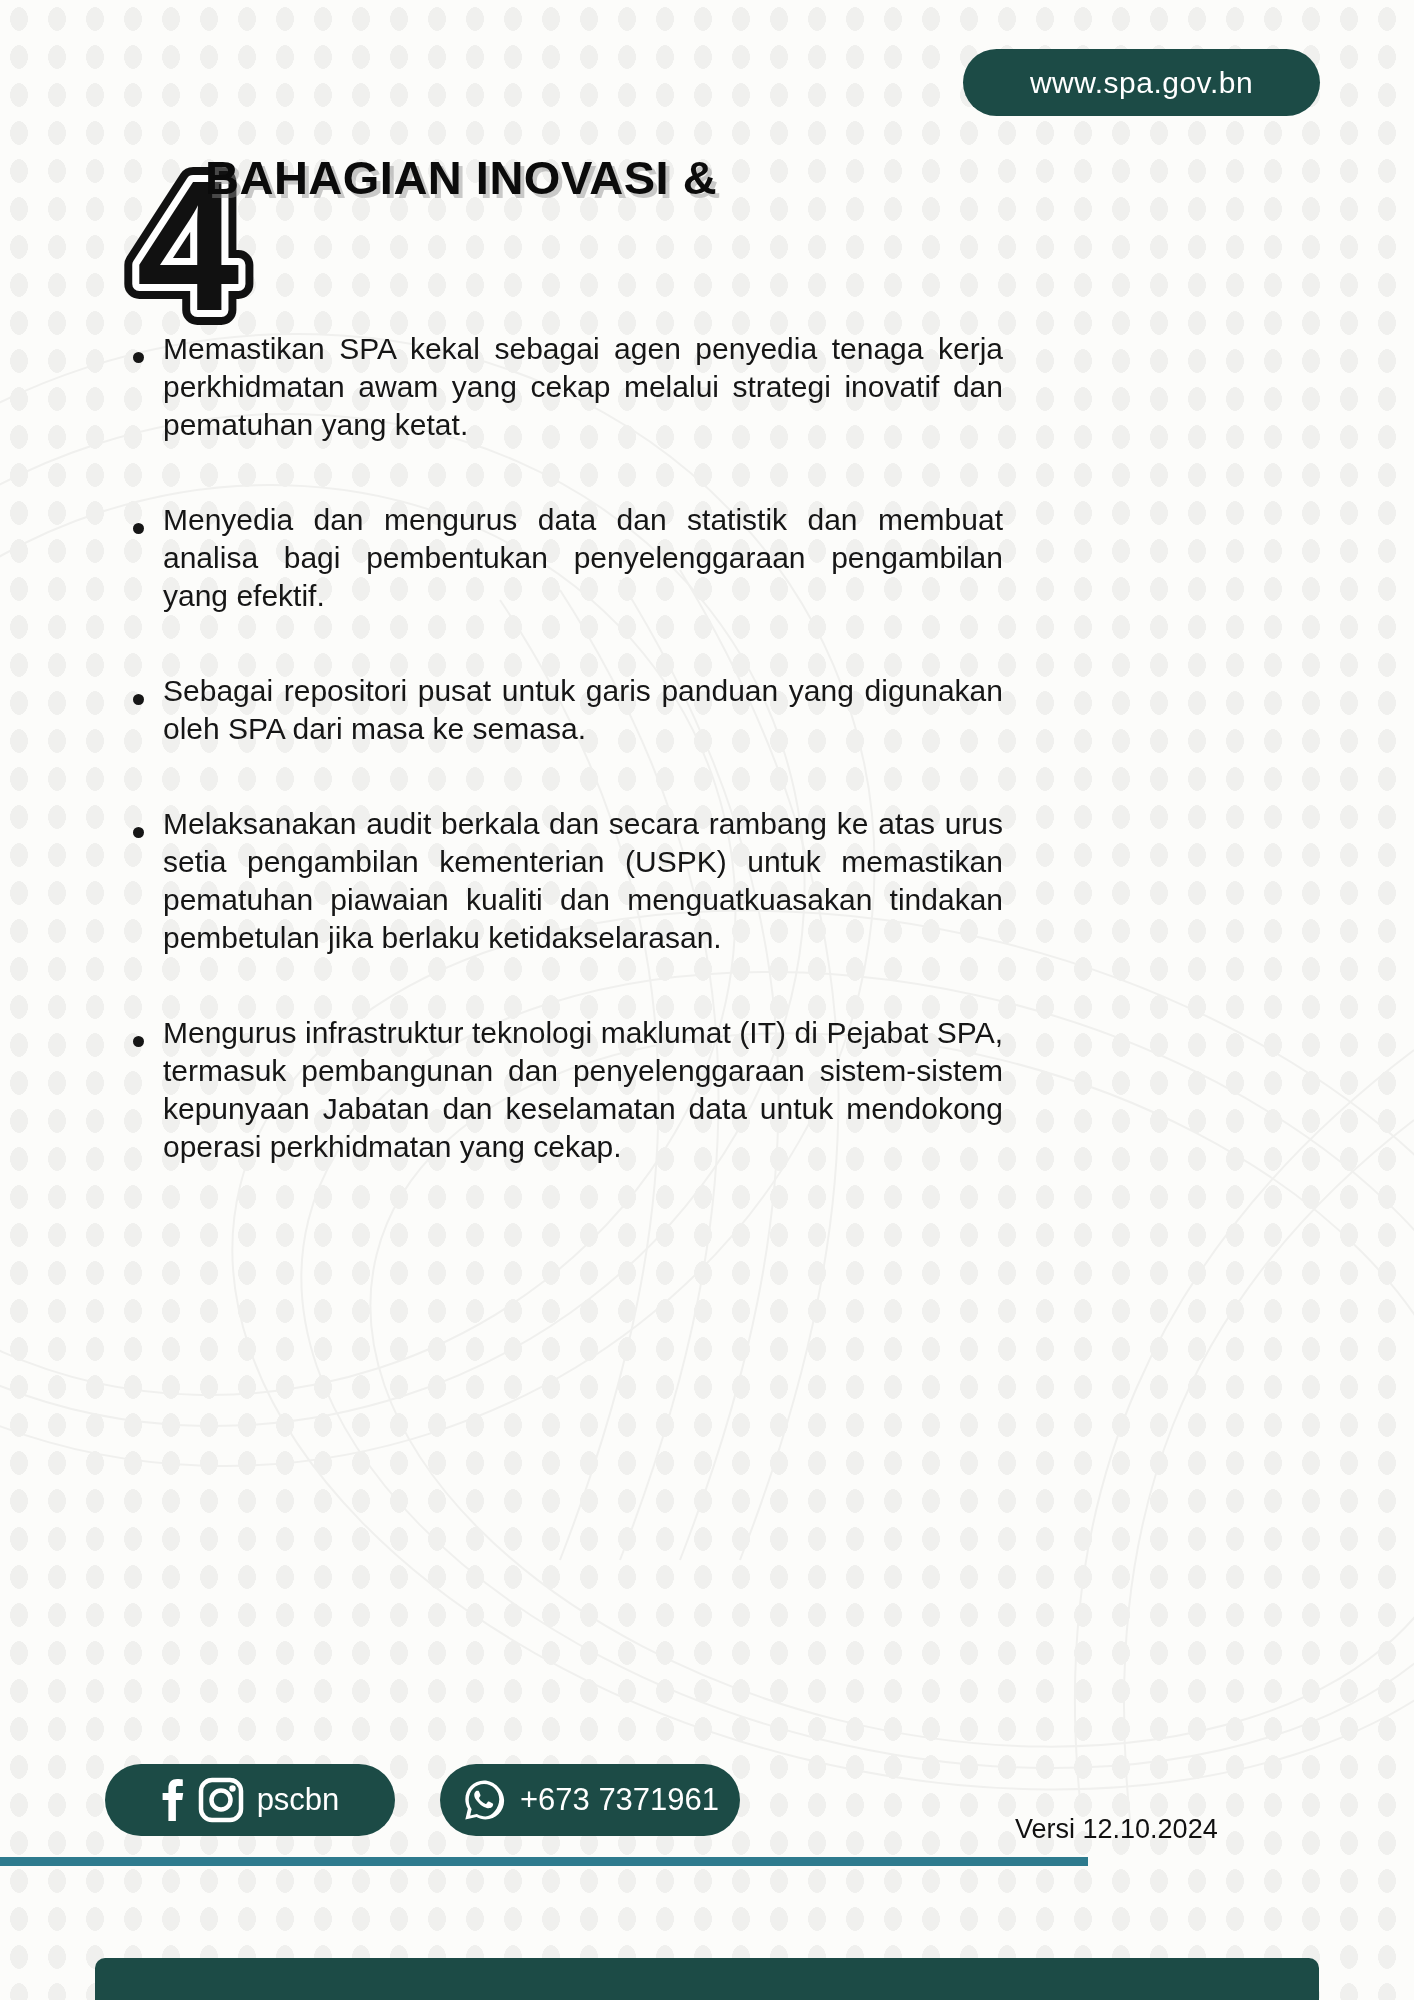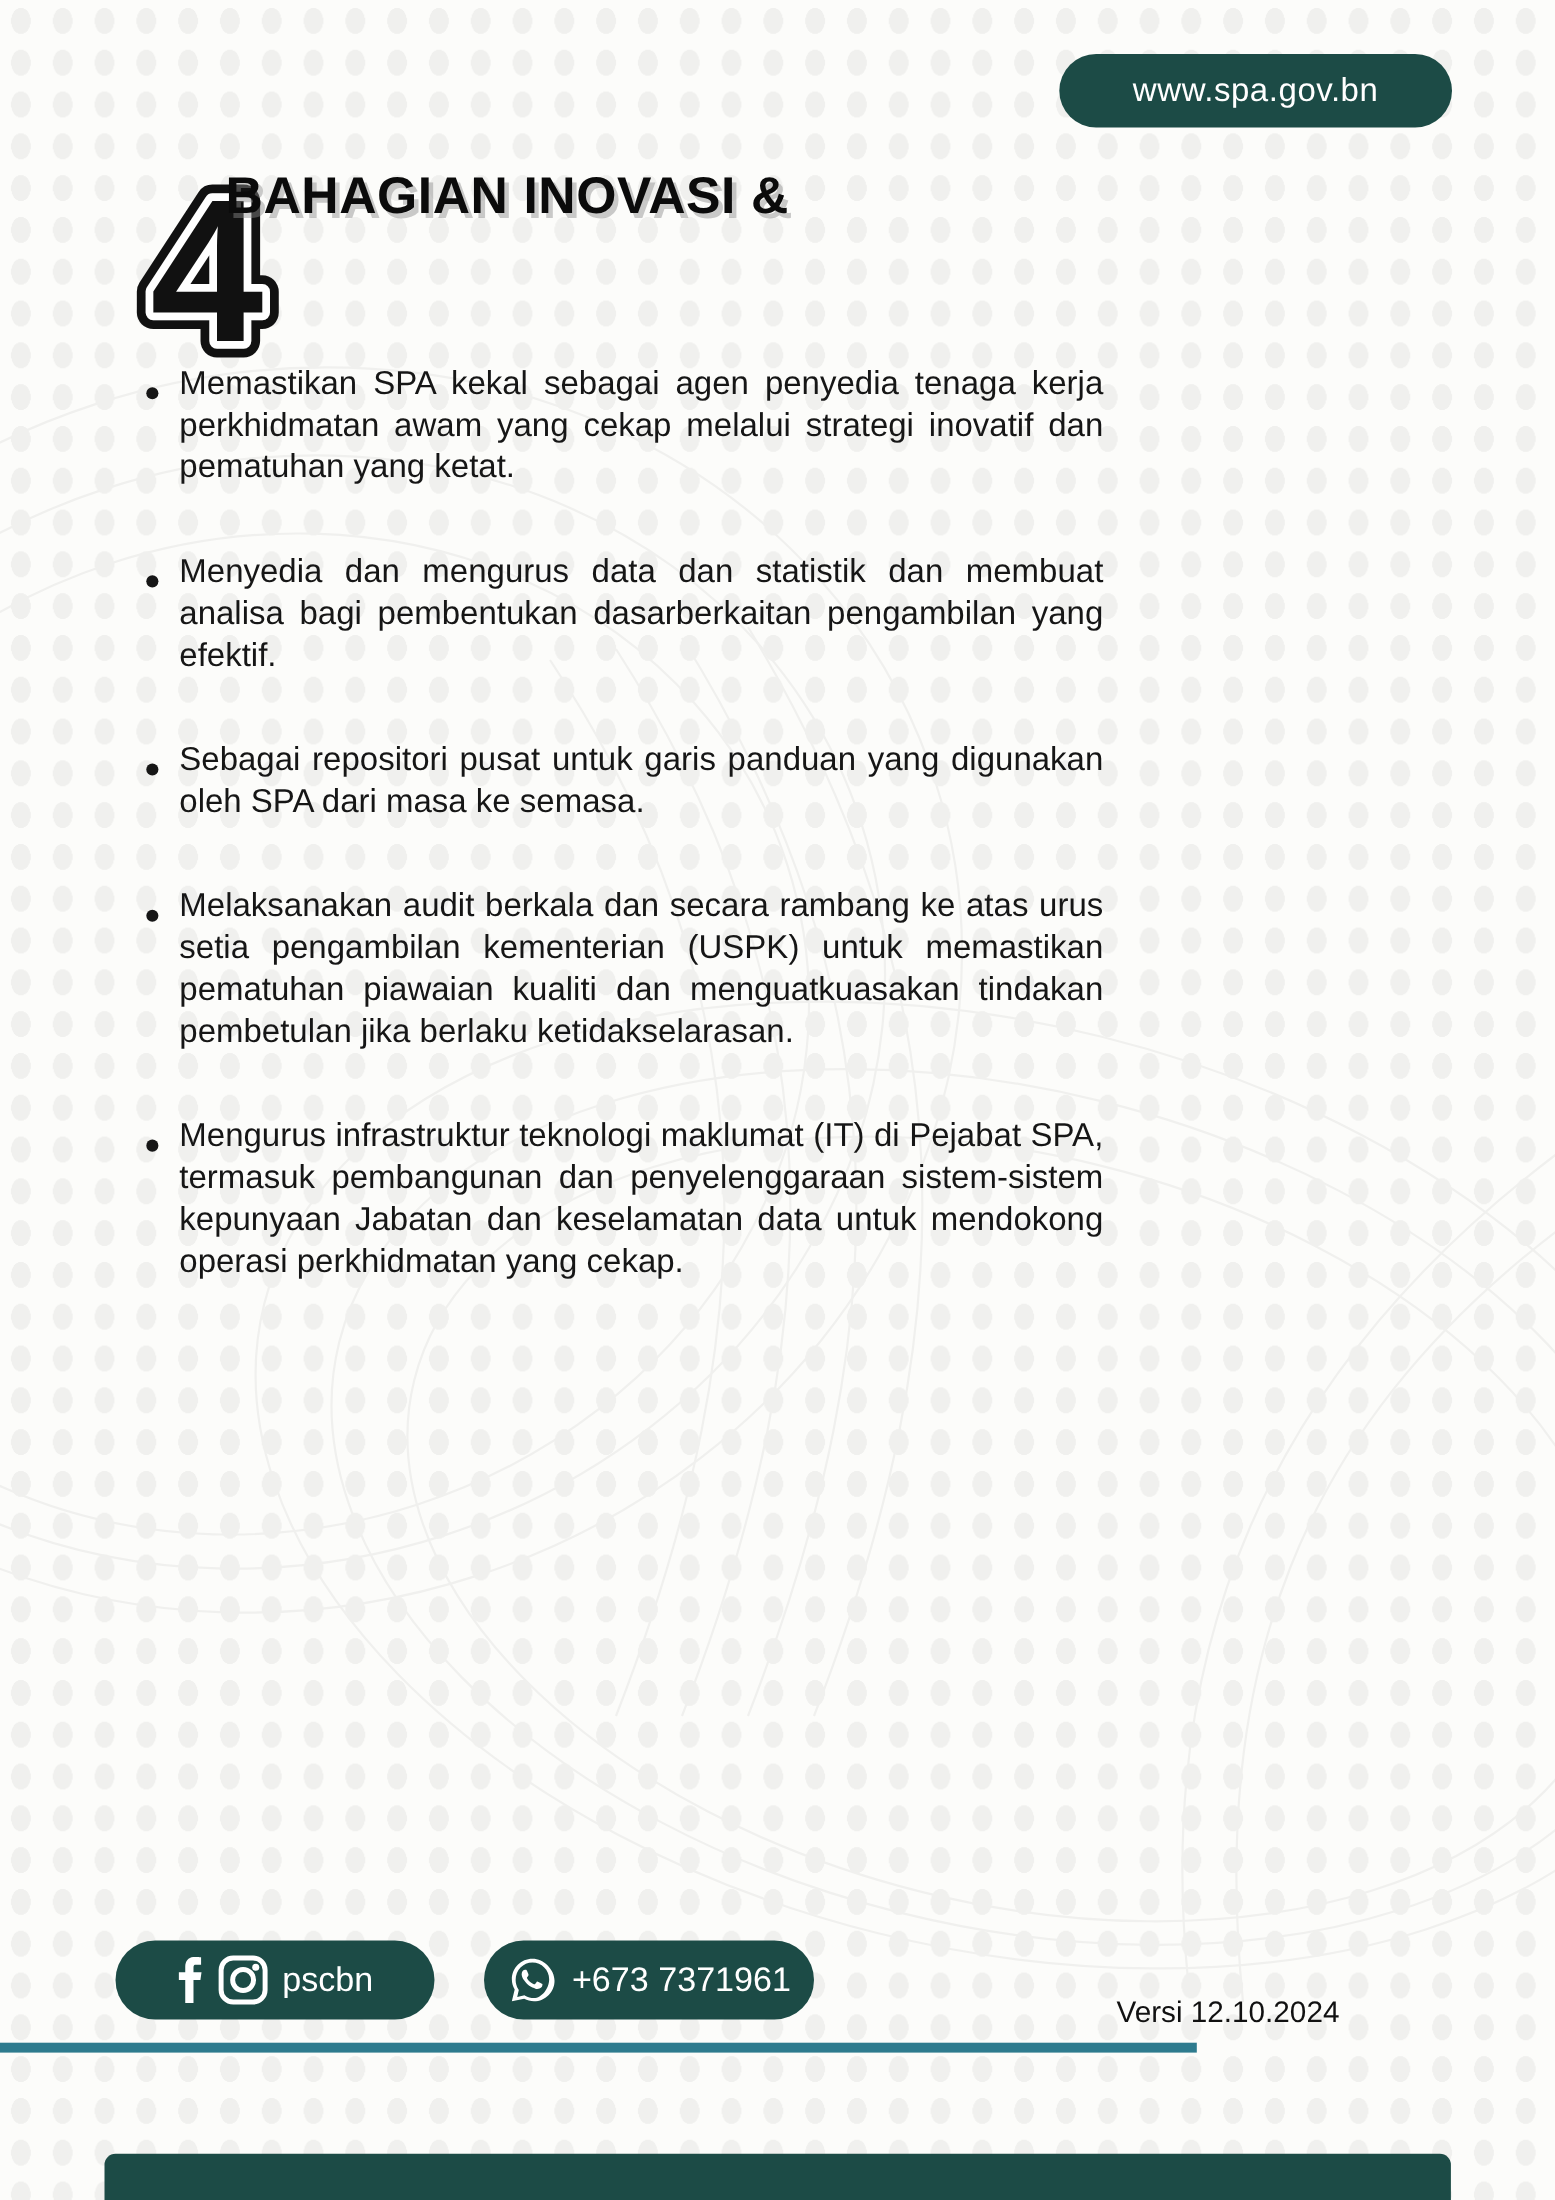--- a/index.html
+++ b/index.html
@@ -105,21 +105,21 @@
       <text x="88" y="172" fill="#111" stroke="#ffffff" stroke-width="14" stroke-linejoin="round" paint-order="stroke">4</text>
     </g>
   </svg>
 
   <h1 class="title" style="margin:0;">
     <span style="display:block">BAHAGIAN INOVASI &amp;</span>
   </h1>
 
   <ul class="bullets">
     <li>Memastikan SPA kekal sebagai agen penyedia tenaga kerja perkhidmatan awam yang cekap melalui strategi inovatif dan pematuhan yang ketat.</li>
-    <li>Menyedia dan mengurus data dan statistik dan membuat analisa bagi pembentukan dasarberkaitan pengambilan yang efektif.</li>
+    <li>Menyedia dan mengurus data dan statistik dan membuat analisa bagi pembentukan penyelenggaraan pengambilan yang efektif.</li>
     <li>Sebagai repositori pusat untuk garis panduan yang digunakan oleh SPA dari masa ke semasa.</li>
     <li>Melaksanakan audit berkala dan secara rambang ke atas urus setia pengambilan kementerian (USPK) untuk memastikan pematuhan piawaian kualiti dan menguatkuasakan tindakan pembetulan jika berlaku ketidakselarasan.</li>
     <li>Mengurus infrastruktur teknologi maklumat (IT) di Pejabat SPA, termasuk pembangunan dan penyelenggaraan sistem-sistem kepunyaan Jabatan dan keselamatan data untuk mendokong operasi perkhidmatan yang cekap.</li>
   </ul>
 
   <div class="pill pill-social">
     <span class="icon">
       <svg width="24" height="42" viewBox="0 0 24 42">
         <path fill="#fff" d="M16.2 7.1h5.6V.4C20.8.3 18.6 0 16.1 0 10.9 0 7.4 3.2 7.4 9v5H1.6v6.9h5.8V42h7.5V20.9h6.3l1-6.9h-7.3V9.6c0-2 .6-2.5 2.3-2.5z"></path>
       </svg>

